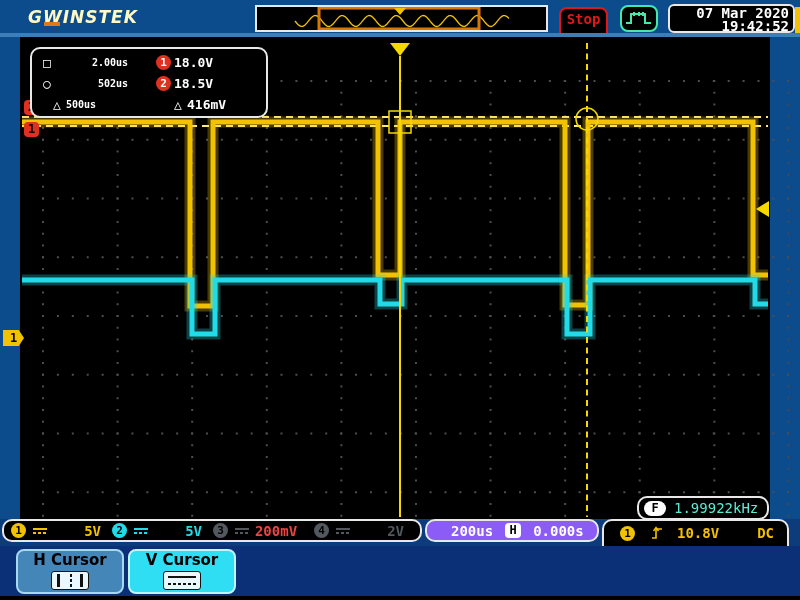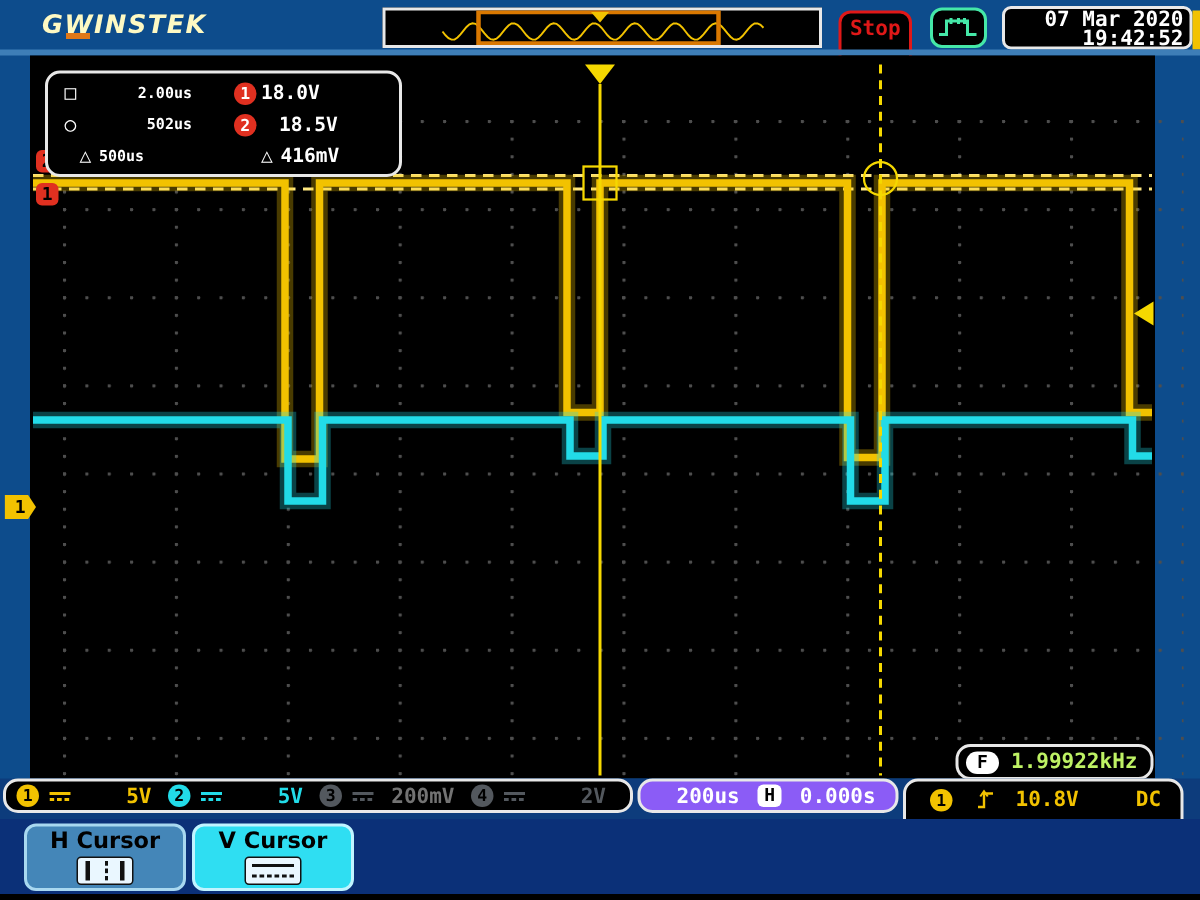--- a/index.html
+++ b/index.html
@@ -51,21 +51,21 @@
             color:#000; font-weight:bold; font-size:12px; text-align:center; line-height:15px; }
   .ch-tag { position:absolute; left:3px; top:330px; width:21px; height:16px; background:#f2c200;
             color:#000; font-weight:bold; font-size:12px; text-align:center; line-height:16px;
             clip-path:polygon(0 0, 75% 0, 100% 50%, 75% 100%, 0 100%); }
 
   
   .freqbox { position:absolute; left:637px; top:496px; width:132px; height:24px; background:#000;
              border:2px solid #e8e8e8; border-radius:10px; display:flex; align-items:center; }
   .fbadge { width:22px; height:15px; background:#fff; color:#000; border-radius:8px;
             font-weight:bold; font-size:12px; text-align:center; line-height:15px; margin-left:5px; }
-  .freqval { color:#bef264; font-weight:bold; font-size:14px; margin-left:8px; }
+  .freqval { color:#5eead4; font-weight:normal; font-size:14px; margin-left:8px; }
 
   
   .statusbar { position:absolute; left:0; top:519px; width:800px; height:27px; background:#0d3c7c; }
   .chbox { position:absolute; left:2px; top:0px; width:420px; height:23px; background:#000;
            border:2px solid #e8e8e8; border-radius:10px; display:flex; align-items:center; }
   .chgrp { display:flex; align-items:center; width:101px; }
   .cbadge { width:15px; height:15px; border-radius:50%; font-weight:bold; font-size:11px;
             text-align:center; line-height:15px; color:#000; margin-left:7px; }
   .coupl { width:14px; margin-left:7px; }
   .coupl .s { height:2px; width:14px; }
@@ -163,21 +163,21 @@
     <div class="row">
       <span class="sym">□</span>
       <span class="rv">2.00us</span>
       <span class="rbadge">1</span>
       <span class="rv2" style="margin-left:3px;">18.0V</span>
     </div>
     <div class="row">
       <span class="sym">○</span>
       <span class="rv">502us</span>
       <span class="rbadge">2</span>
-      <span class="rv2" style="margin-left:15px;">18.5V</span>
+      <span class="rv2" style="margin-left:3px;">18.5V</span>
     </div>
     <div class="row">
       <span class="sym" style="margin-left:10px;">△</span>
       <span class="rv" style="width:62px; text-align:left;">500us</span>
       <span class="sym2" style="margin-left:41px;">△</span>
       <span class="rv2">416mV</span>
     </div>
   </div>
 
   <div class="freqbox">
@@ -202,21 +202,21 @@
             <span class="d" style="display:block;"></span>
           </span>
         <span class="chval" style="color:#22dbe8;">5V</span>
       </div>
       <div class="chgrp">
         <span class="cbadge" style="background:#53585e;">3</span>
         <span class="coupl" style="color:#53585e;">
             <span class="s" style="background:#53585e; display:block;"></span>
             <span class="d" style="display:block;"></span>
           </span>
-        <span class="chval" style="color:#737373;">200mV</span>
+        <span class="chval" style="color:#ef4444;text-align:center;">200mV</span>
       </div>
       <div class="chgrp">
         <span class="cbadge" style="background:#53585e;">4</span>
         <span class="coupl" style="color:#53585e;">
             <span class="s" style="background:#53585e; display:block;"></span>
             <span class="d" style="display:block;"></span>
           </span>
         <span class="chval" style="color:#53585e;">2V</span>
       </div>
     </div>

